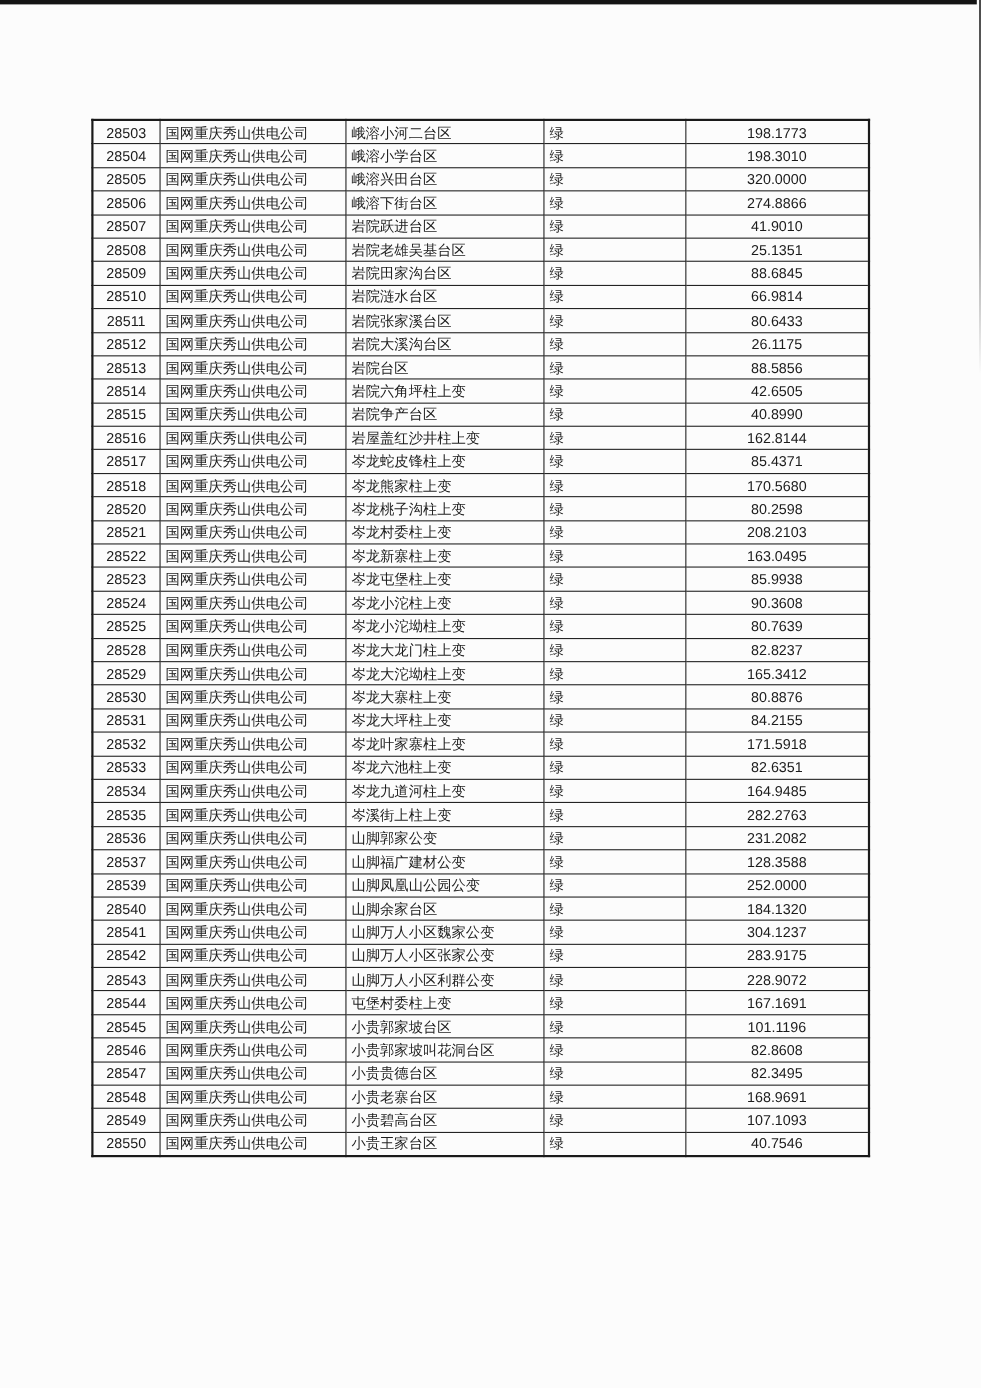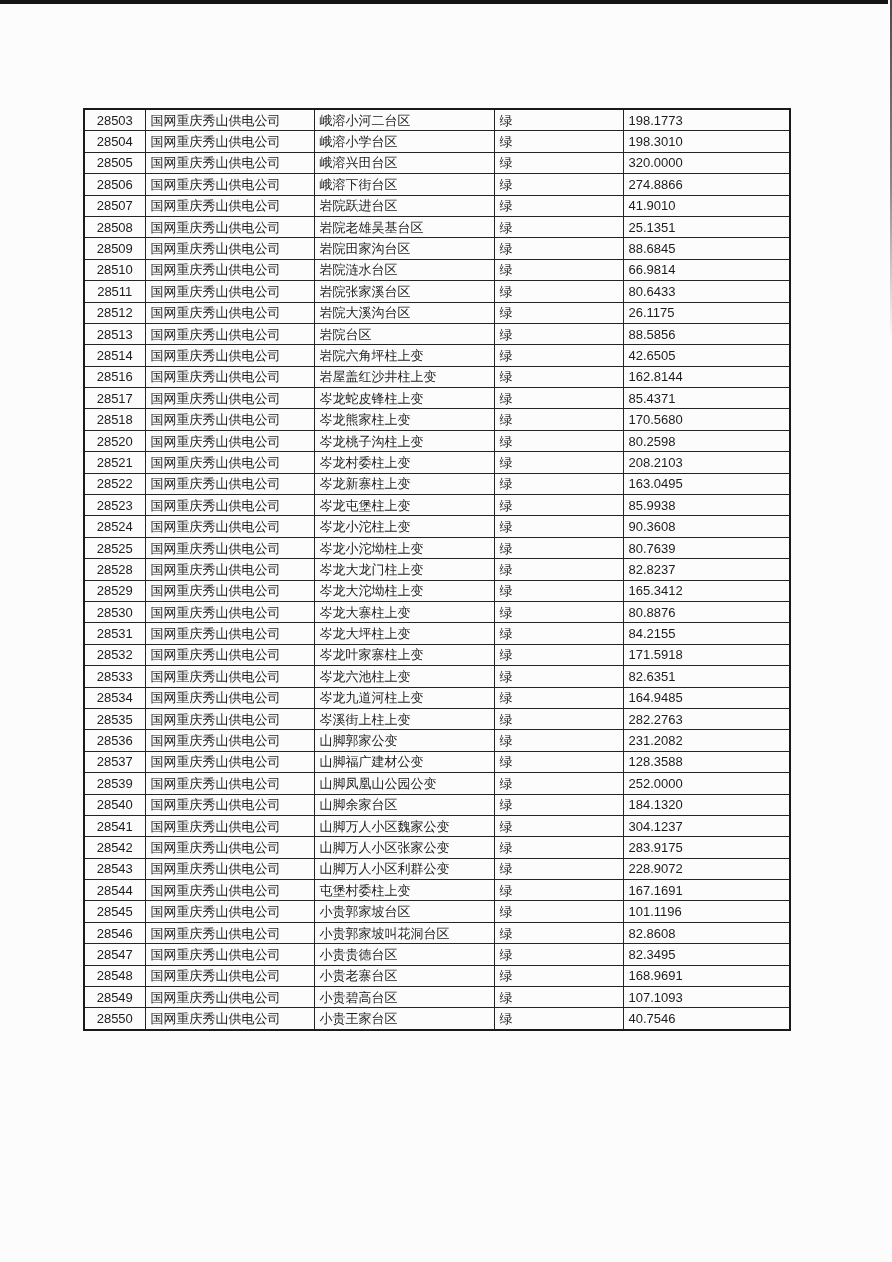--- a/index.html
+++ b/index.html
@@ -50,21 +50,21 @@
     font-size: 13px;
     line-height: 1;
     white-space: nowrap;
     overflow: hidden;
     vertical-align: middle;
   }
   td.cell-id     { text-align: center; padding: 0 2px; }
   td.cell-company{ text-align: left; margin-top: 21px; }
   td.cell-station{ text-align: left; }
   td.cell-status { text-align: left; }
-  td.cell-value  { }
+  td.cell-value  { text-align: center; }
 </style>
 </head>
 <body>
 
 <div class="top-bar"></div>
 <div class="right-edge-line"></div>
 
 <div class="sheet">
   <table class="grid">
     <colgroup>
@@ -153,20 +153,27 @@
     <td class="cell-value">88.5856</td>
   </tr>
         <tr>
     <td class="cell-id">28514</td>
     <td class="cell-company">国网重庆秀山供电公司</td>
     <td class="cell-station">岩院六角坪柱上变</td>
     <td class="cell-status">绿</td>
     <td class="cell-value">42.6505</td>
   </tr>
         <tr>
+    <td class="cell-id">28515</td>
+    <td class="cell-company">国网重庆秀山供电公司</td>
+    <td class="cell-station">岩院争产台区</td>
+    <td class="cell-status">绿</td>
+    <td class="cell-value">40.8990</td>
+  </tr>
+        <tr>
     <td class="cell-id">28516</td>
     <td class="cell-company">国网重庆秀山供电公司</td>
     <td class="cell-station">岩屋盖红沙井柱上变</td>
     <td class="cell-status">绿</td>
     <td class="cell-value">162.8144</td>
   </tr>
         <tr>
     <td class="cell-id">28517</td>
     <td class="cell-company">国网重庆秀山供电公司</td>
     <td class="cell-station">岑龙蛇皮锋柱上变</td>

